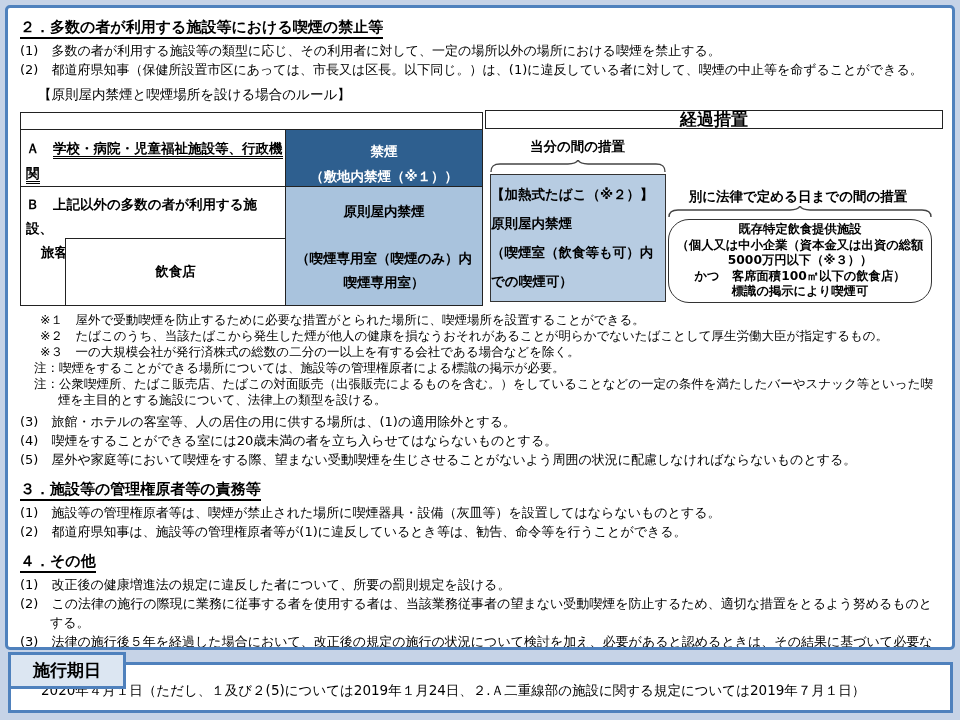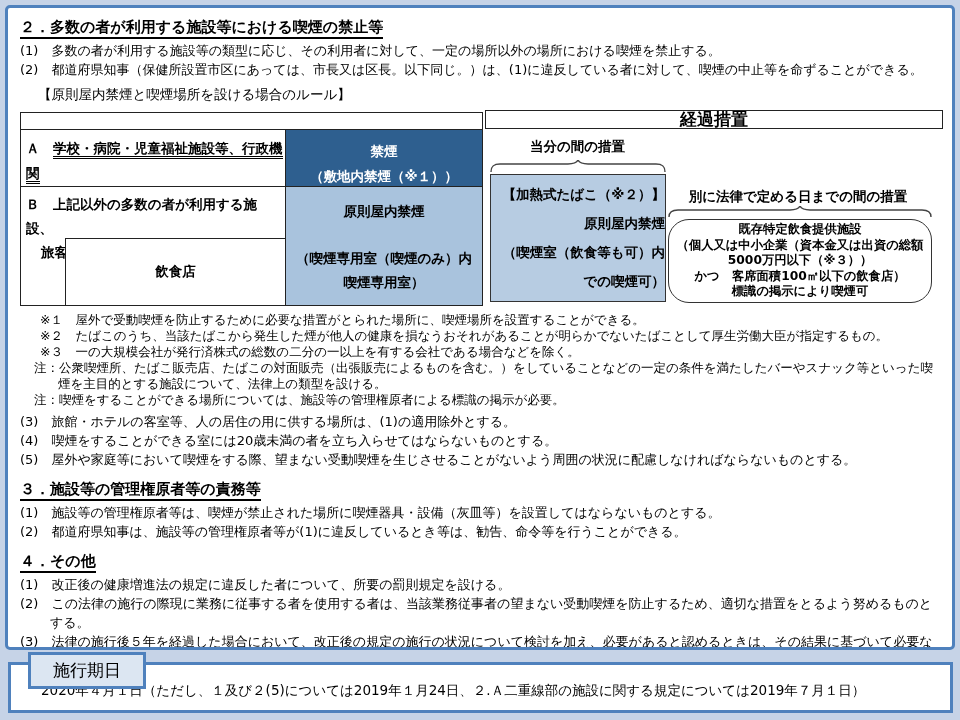--- a/index.html
+++ b/index.html
@@ -30,34 +30,34 @@
   .rowB-l2{padding-left:15px;}
   .sub-cell{left:45px;top:132px;width:221px;height:68px;display:flex;align-items:center;justify-content:center;font-weight:bold;}
   .ruleA{left:265px;top:23px;width:198px;height:70px;background:#2e5f8f;color:#fff;font-weight:bold;display:flex;flex-direction:column;align-items:center;justify-content:center;}
   .ruleA .l1{margin-bottom:7px;}
   .ruleB{left:265px;top:80px;width:198px;height:120px;background:#a9c3dd;font-weight:bold;display:flex;flex-direction:column;align-items:center;justify-content:center;text-align:center;line-height:24px;}
   .ruleB .l1{margin-bottom:23px;}
   .trans-hdr{left:465px;top:4px;width:458px;height:19px;display:flex;align-items:center;justify-content:center;font-weight:bold;font-size:17px;}
   .interim-label{position:absolute;left:470px;top:32px;width:175px;text-align:center;font-weight:bold;font-size:13.5px;}
   .law-label{position:absolute;left:642px;top:82px;width:272px;text-align:center;font-weight:bold;font-size:13.5px;}
   .brace{position:absolute;}
-  .interim-box{left:470px;top:68px;width:176px;height:128px;background:#b7cce2;border:1.5px solid #333;font-weight:bold;display:flex;flex-direction:column;align-items:flex-end;justify-content:center;text-align:center;line-height:29px;font-size:13.5px;}
+  .interim-box{left:470px;top:68px;width:176px;height:128px;background:#b7cce2;border:1.5px solid #333;font-weight:bold;display:flex;flex-direction:column;align-items:flex-start;justify-content:center;text-align:center;line-height:29px;font-size:13.5px;}
   .law-box{left:648px;top:113px;width:264px;height:84px;background:#fff;border:1.5px solid #333;border-radius:21px;font-weight:bold;display:flex;flex-direction:column;align-items:center;justify-content:center;text-align:center;line-height:15.5px;font-size:12.3px;}
 
   .note-star{font-size:12.5px;line-height:16px;margin:0 0 0 20px;padding-left:38px;text-indent:-38px;}
   .note-chu{font-size:12.5px;line-height:16px;margin:0 0 0 14px;padding-left:24px;text-indent:-24px;}
   .notes-block{margin:6px 0 4px 0;}
   .items-block{margin:4px 0 0 0;}
   .sec-gap{margin-top:11px;}
 
   .enf-label-box{
     position:absolute;left:8px;top:652px;width:118px;height:37px;z-index:2;
     box-sizing:border-box;background:#dce6f2;border:3px solid #4f81bd;
     display:flex;align-items:center;justify-content:center;
-    font-size:17px;font-weight:normal;margin-left:20px;
+    font-size:17px;font-weight:bold;
   }
   .enf-date-box{
     position:absolute;left:8px;top:662px;width:945px;height:51px;z-index:1;
     box-sizing:border-box;background:#fff;border:3px solid #4f81bd;
   }
   .enf-date-text{margin:17px 0 0 30px;font-size:13.5px;}
 </style>
 </head>
 <body>
 
@@ -118,22 +118,22 @@
       <div>5000万円以下（※３））</div>
       <div>かつ　客席面積100㎡以下の飲食店）</div>
       <div>標識の掲示により喫煙可</div>
     </div>
   </div>
 
   <div class="notes-block">
     <p class="note-star">※１　屋外で受動喫煙を防止するために必要な措置がとられた場所に、喫煙場所を設置することができる。</p>
     <p class="note-star">※２　たばこのうち、当該たばこから発生した煙が他人の健康を損なうおそれがあることが明らかでないたばことして厚生労働大臣が指定するもの。</p>
     <p class="note-star">※３　一の大規模会社が発行済株式の総数の二分の一以上を有する会社である場合などを除く。</p>
+    <p class="note-chu">注：喫煙をすることができる場所については、施設等の管理権原者による標識の掲示が必要。</p>
     <p class="note-chu">注：公衆喫煙所、たばこ販売店、たばこの対面販売（出張販売によるものを含む。）をしていることなどの一定の条件を満たしたバーやスナック等といった喫煙を主目的とする施設について、法律上の類型を設ける。</p>
-    <p class="note-chu">注：喫煙をすることができる場所については、施設等の管理権原者による標識の掲示が必要。</p>
   </div>
 
   <div class="items-block">
     <p class="item">(3)　旅館・ホテルの客室等、人の居住の用に供する場所は、(1)の適用除外とする。</p>
     <p class="item">(4)　喫煙をすることができる室には20歳未満の者を立ち入らせてはならないものとする。</p>
     <p class="item">(5)　屋外や家庭等において喫煙をする際、望まない受動喫煙を生じさせることがないよう周囲の状況に配慮しなければならないものとする。</p>
   </div>
 
   <div class="sec-title sec-gap"><span class="ul">３．施設等の管理権原者等の責務等</span></div>
   <p class="item">(1)　施設等の管理権原者等は、喫煙が禁止された場所に喫煙器具・設備（灰皿等）を設置してはならないものとする。</p>

